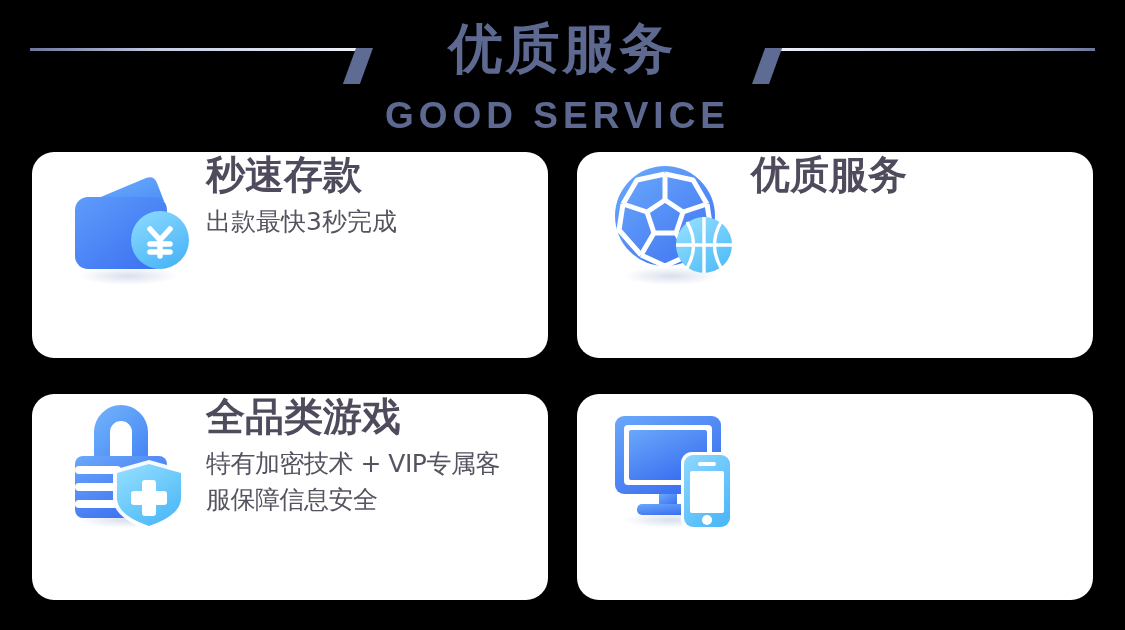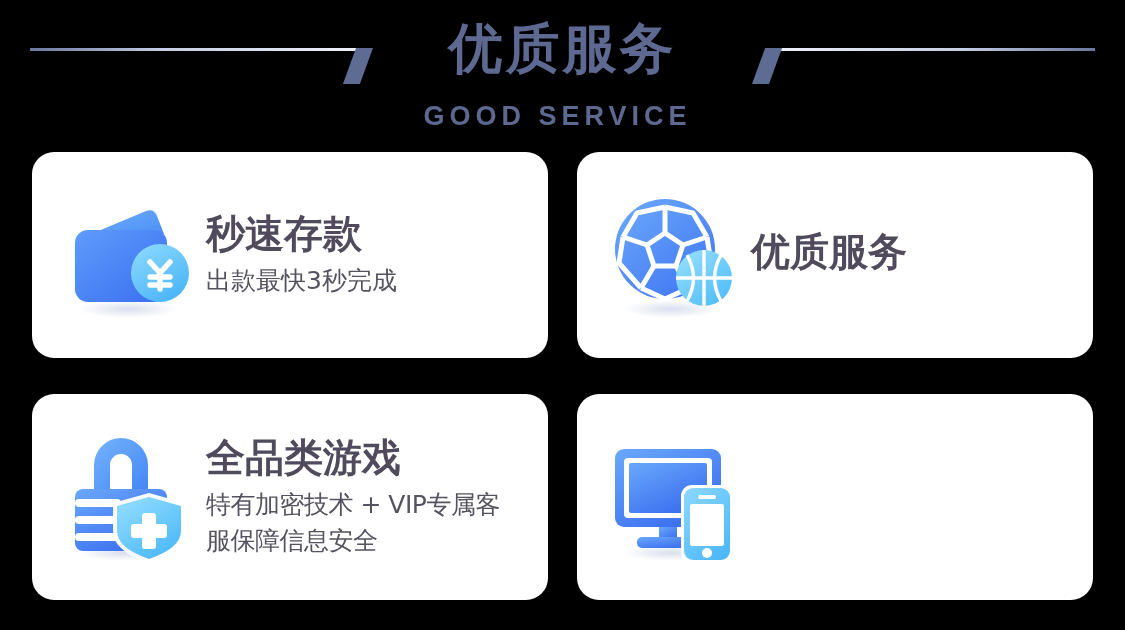--- a/index.html
+++ b/index.html
@@ -68,21 +68,21 @@
     letter-spacing: 3px;
     font-family: "DejaVu Sans", "Liberation Sans", sans-serif;
     white-space: nowrap;
   }
   .header-subtitle {
     position: absolute;
     top: 98px;
     left: 0;
     width: 1115px;
     text-align: center;
-    font-size: 27px;
+    font-size: 37px;
     line-height: 36px;
     font-weight: bold;
     color: #5d6991;
     letter-spacing: 5px;
     font-family: "Liberation Sans", sans-serif;
     white-space: nowrap;
   }
 
   
   .cards {
@@ -94,21 +94,20 @@
     grid-template-columns: 516px 516px;
     grid-template-rows: 206px 206px;
     column-gap: 29px;
     row-gap: 36px;
   }
   .card {
     background: #ffffff;
     border-radius: 22px;
     position: relative;
     display: flex;
-    align-items: center;
     box-sizing: border-box;
     padding-left: 26px;
     overflow: hidden;
   }
   .card-icon {
     width: 140px;
     min-width: 140px;
     height: 140px;
     position: relative;
     margin-right: 8px;

